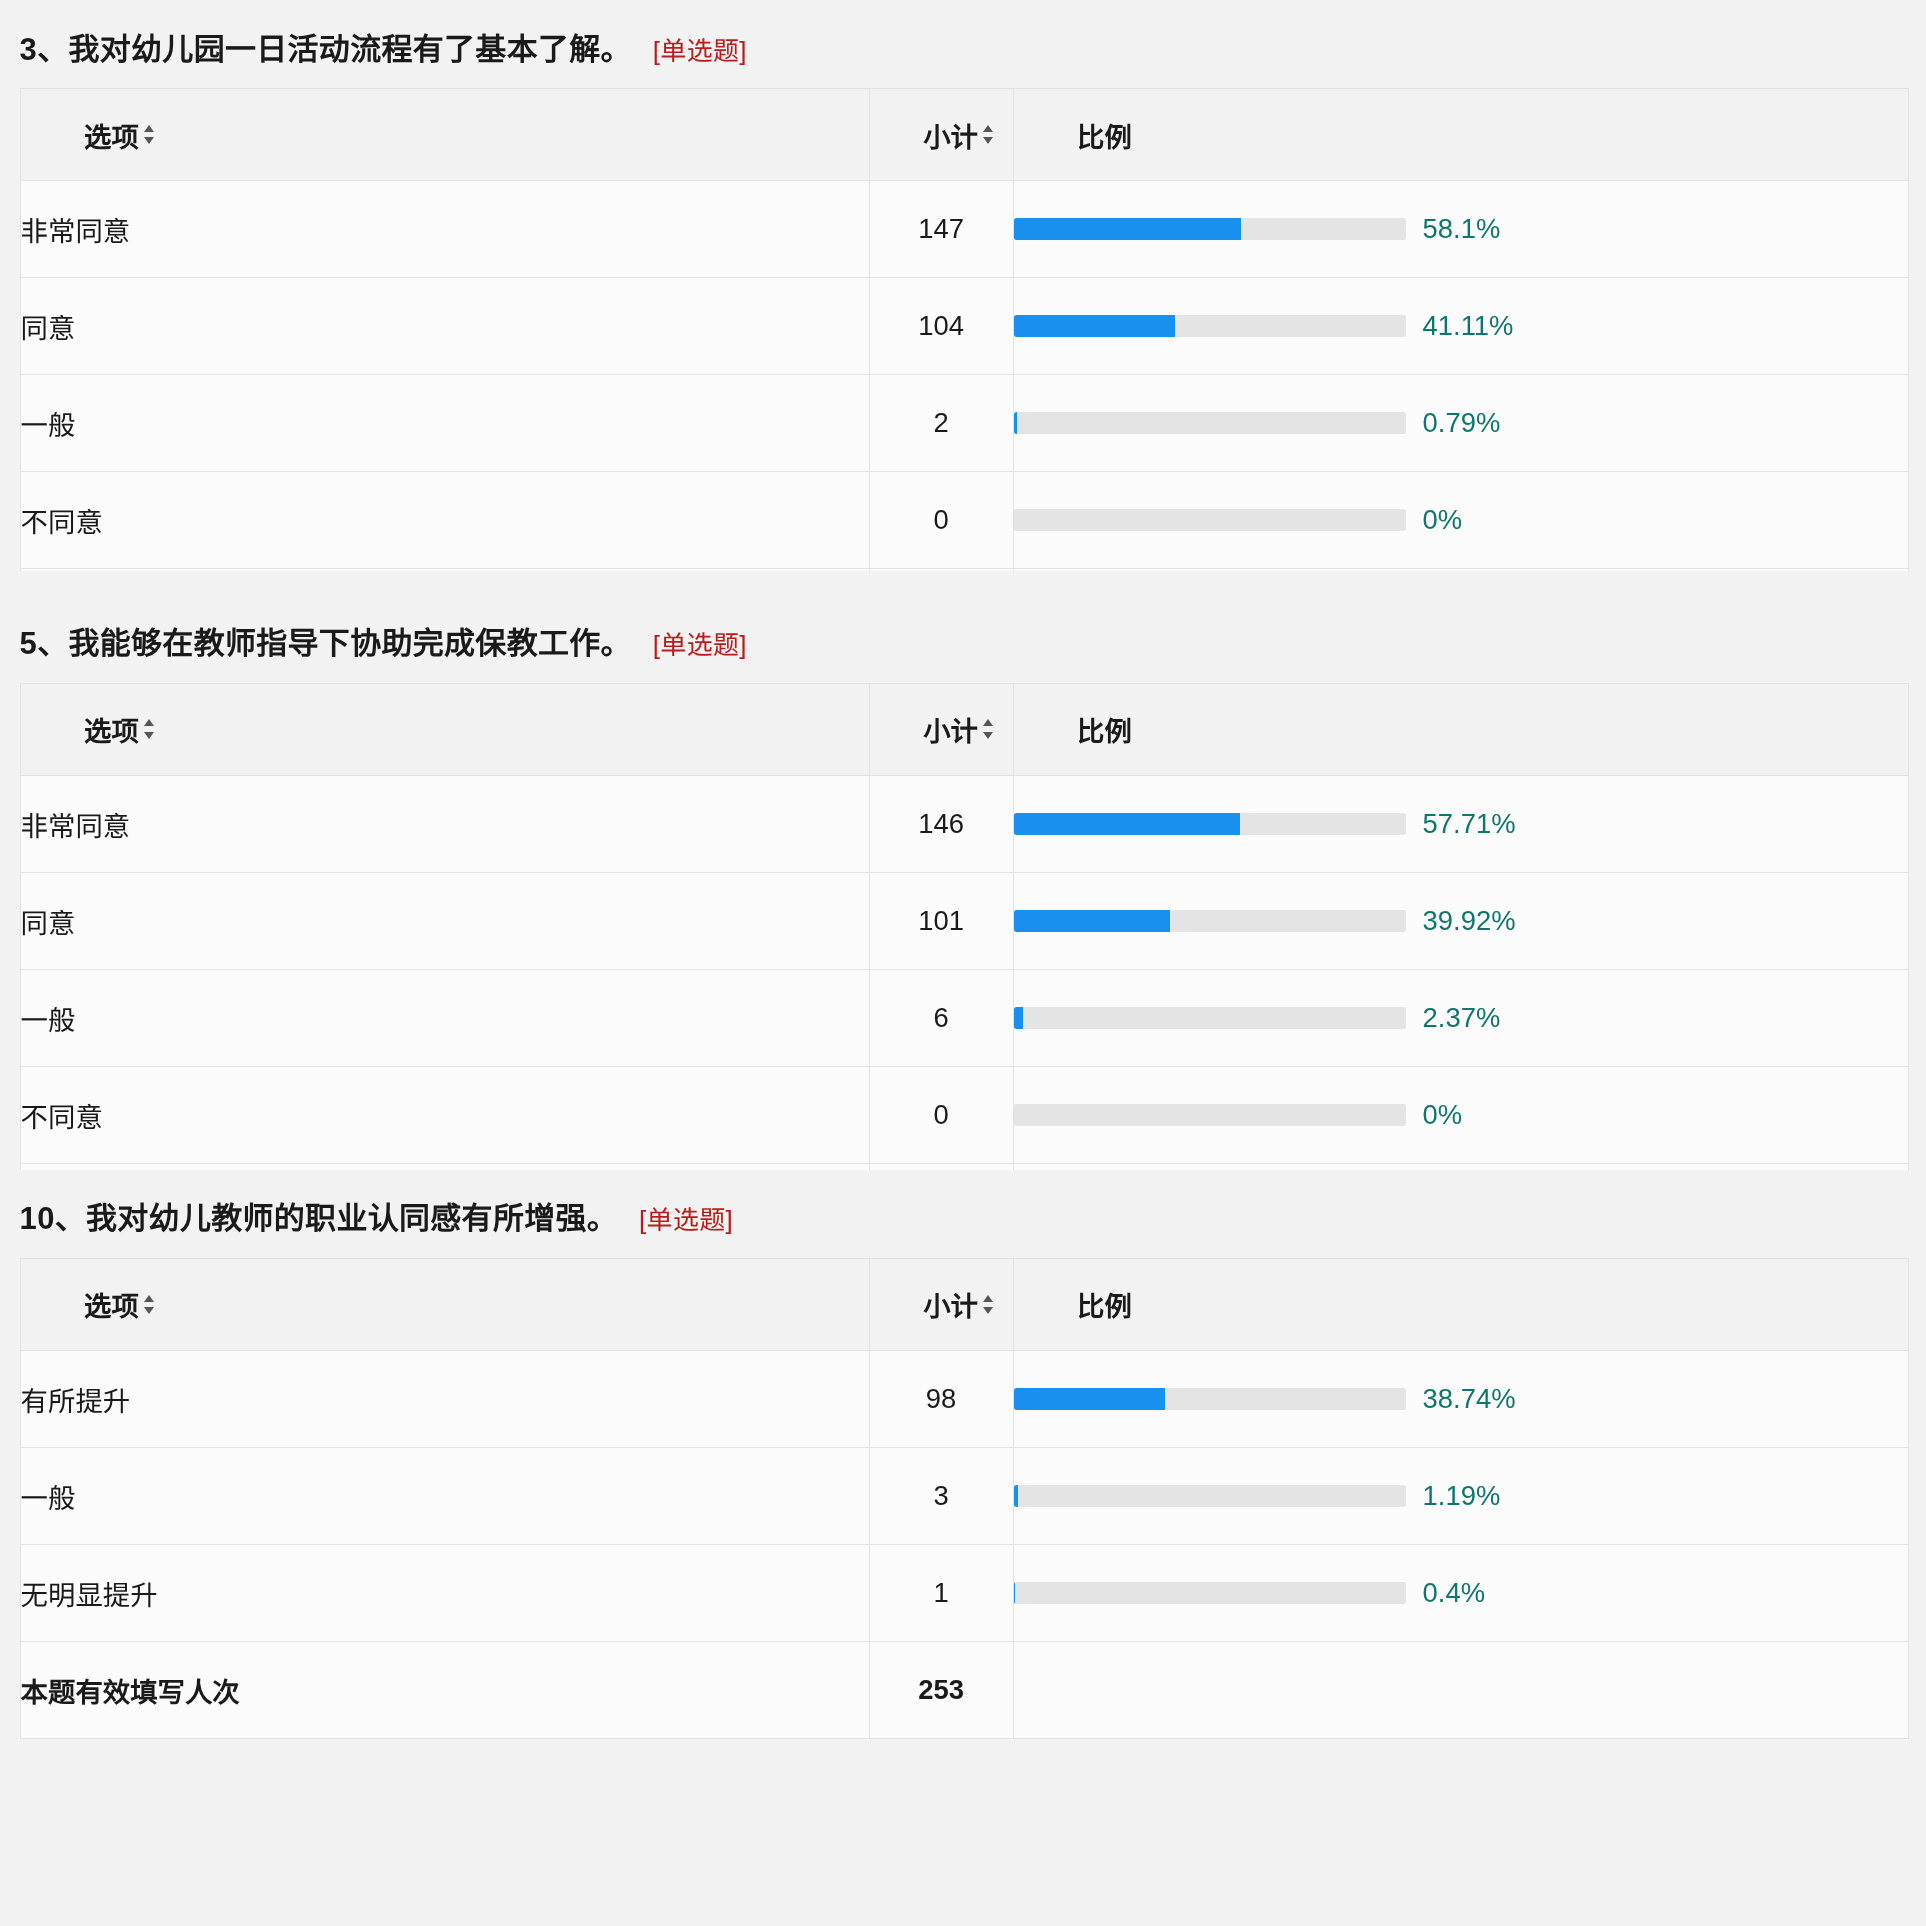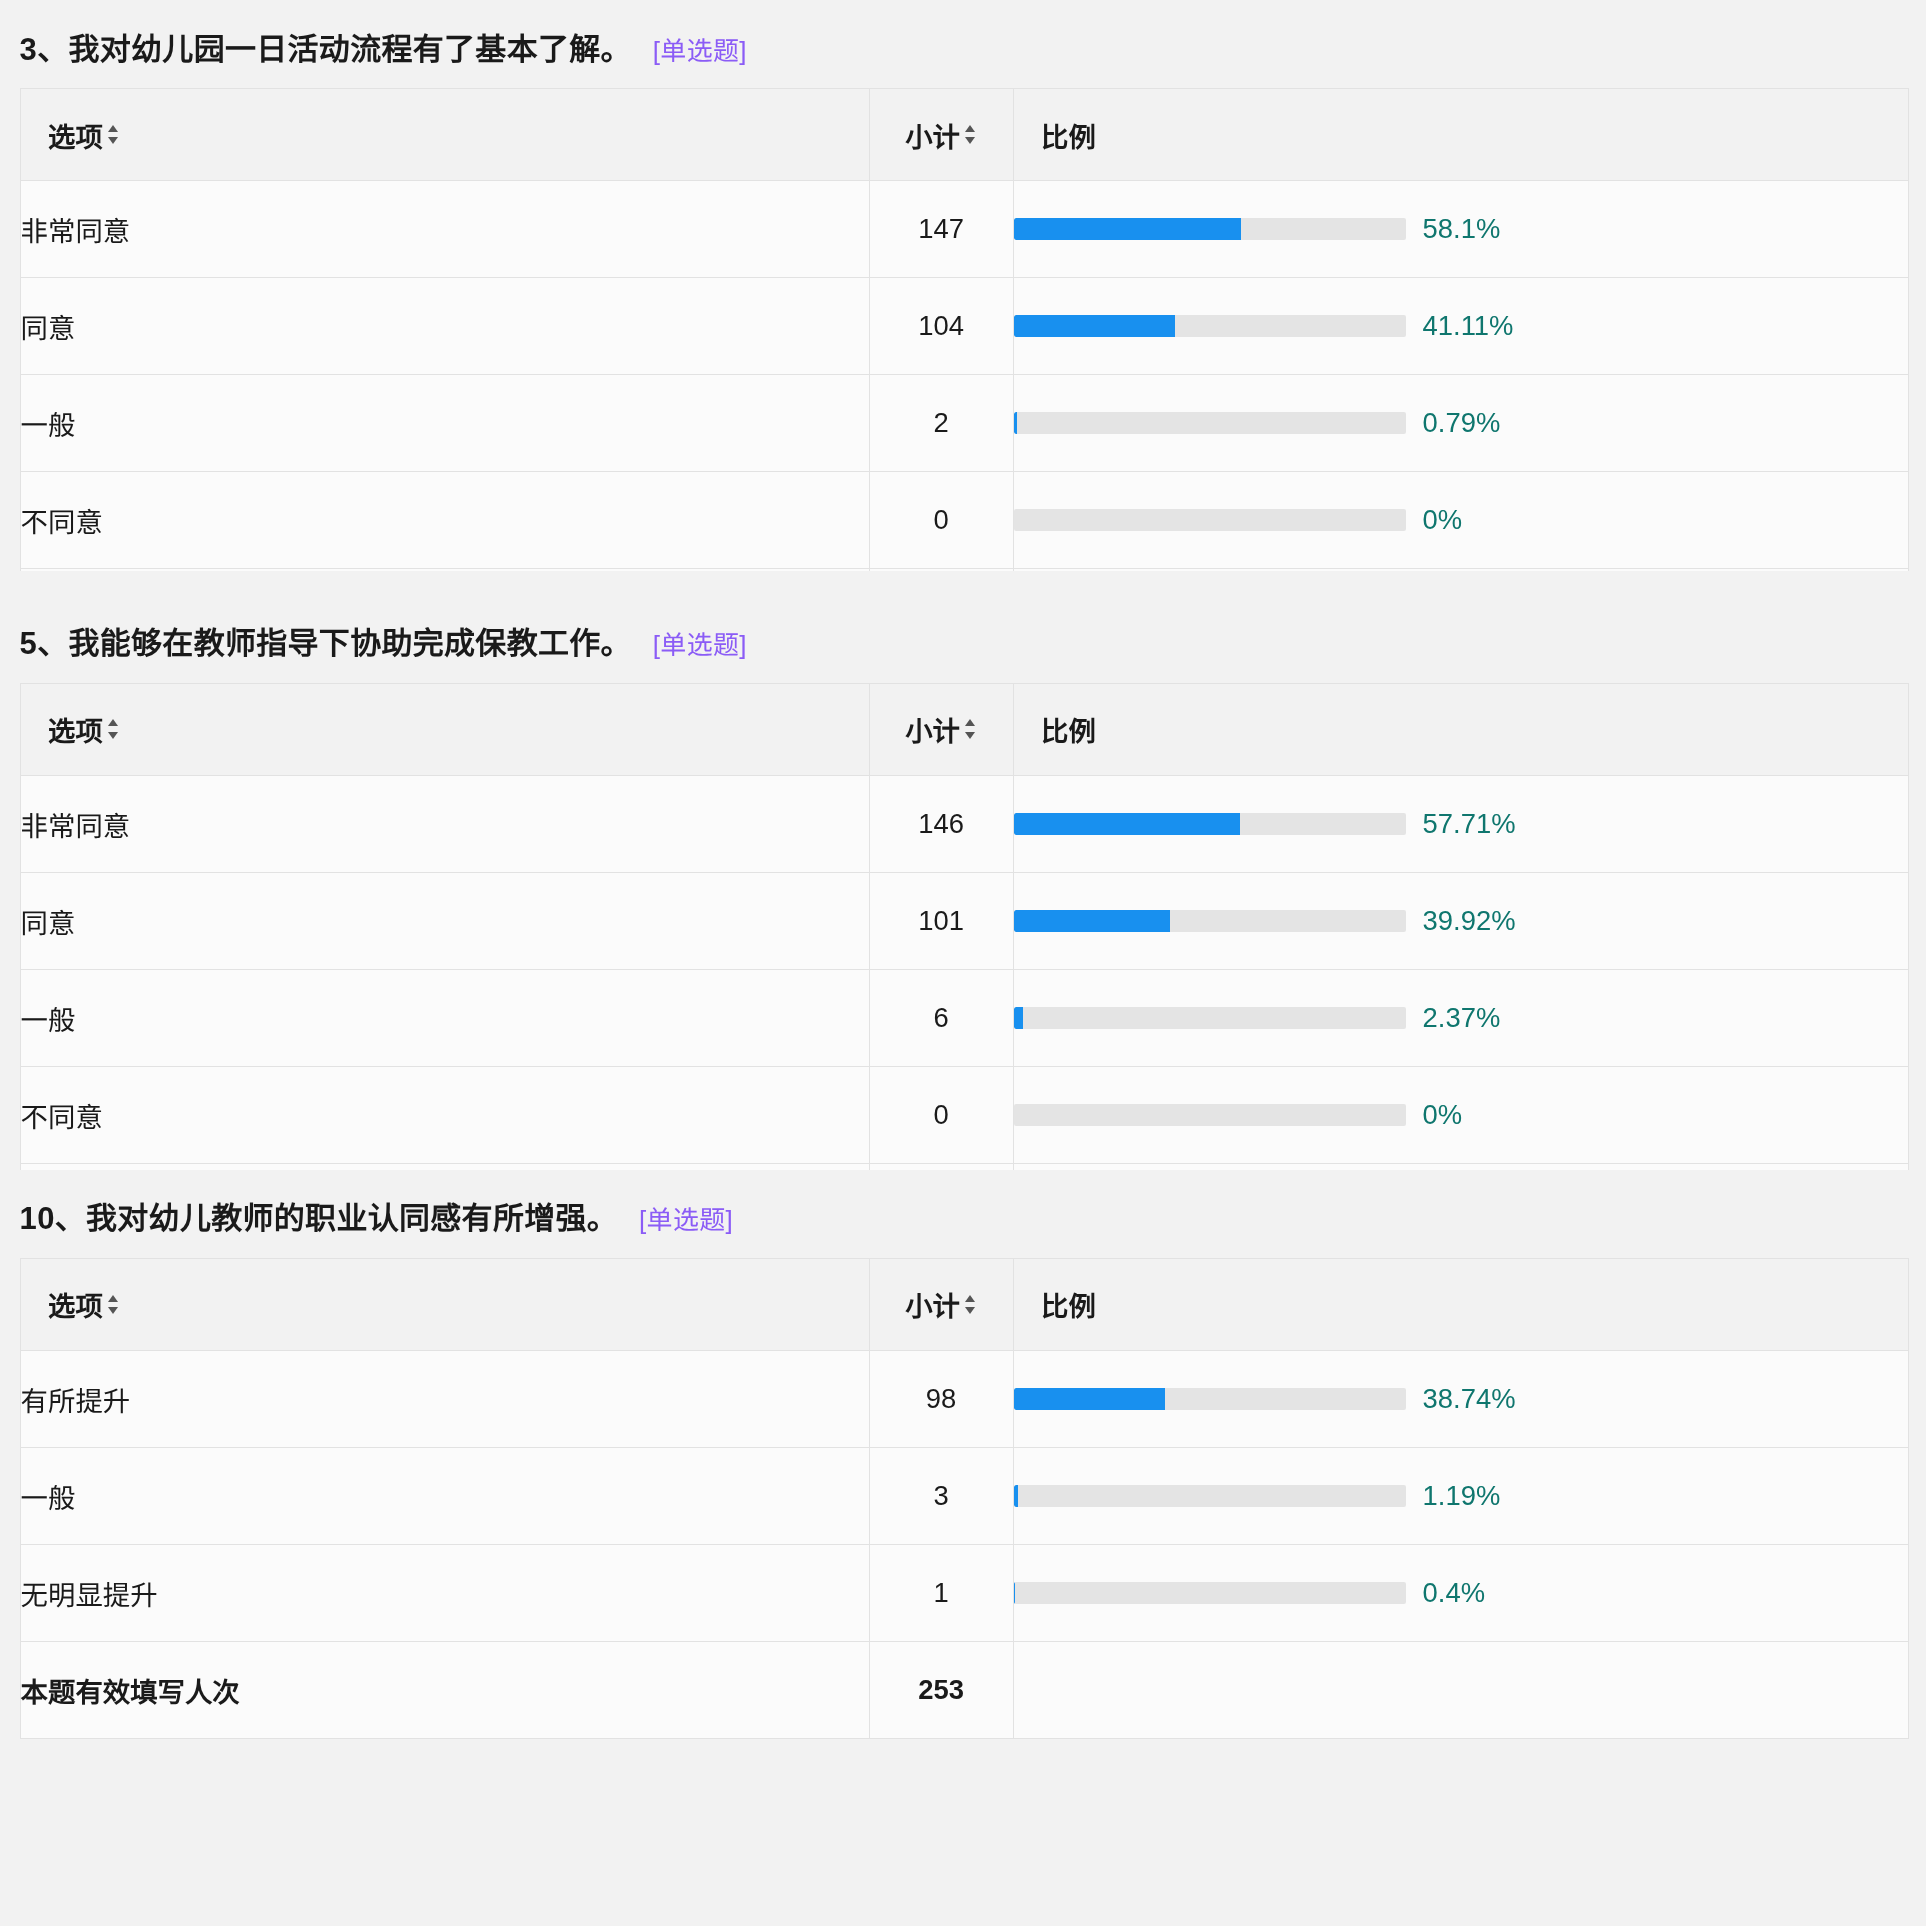--- a/index.html
+++ b/index.html
@@ -27,21 +27,21 @@
     padding: 23.5px 0 19.6px 19.6px;
     font-size: 31px;
     font-weight: 700;
     color: #1a1a1a;
     letter-spacing: 0.3px;
     white-space: nowrap;
   }
   .q-title .q-type {
     font-size: 26px;
     font-weight: 400;
-    color: #8b5cf6;
+    color: #b91c1c;
     margin-left: 21px;
   }
   table.survey {
     border-collapse: collapse;
     width: 1888px;
     margin-left: 19.6px;
     background: #fbfbfb;
     table-layout: fixed;
   }
   table.survey th, table.survey td {
@@ -49,20 +49,21 @@
     padding: 0;
     vertical-align: middle;
   }
   table.survey th {
     background: #f2f2f2;
     height: 91px;
     font-size: 27.4px;
     font-weight: 700;
     color: #1a1a1a;
     text-align: left;
+    padding-left: 36px;
   }
   .th-inner {
     display: flex;
     align-items: center;
     padding-left: 27.4px;
   }
   .th-inner.center {
     justify-content: center;
     padding-left: 0;
   }

